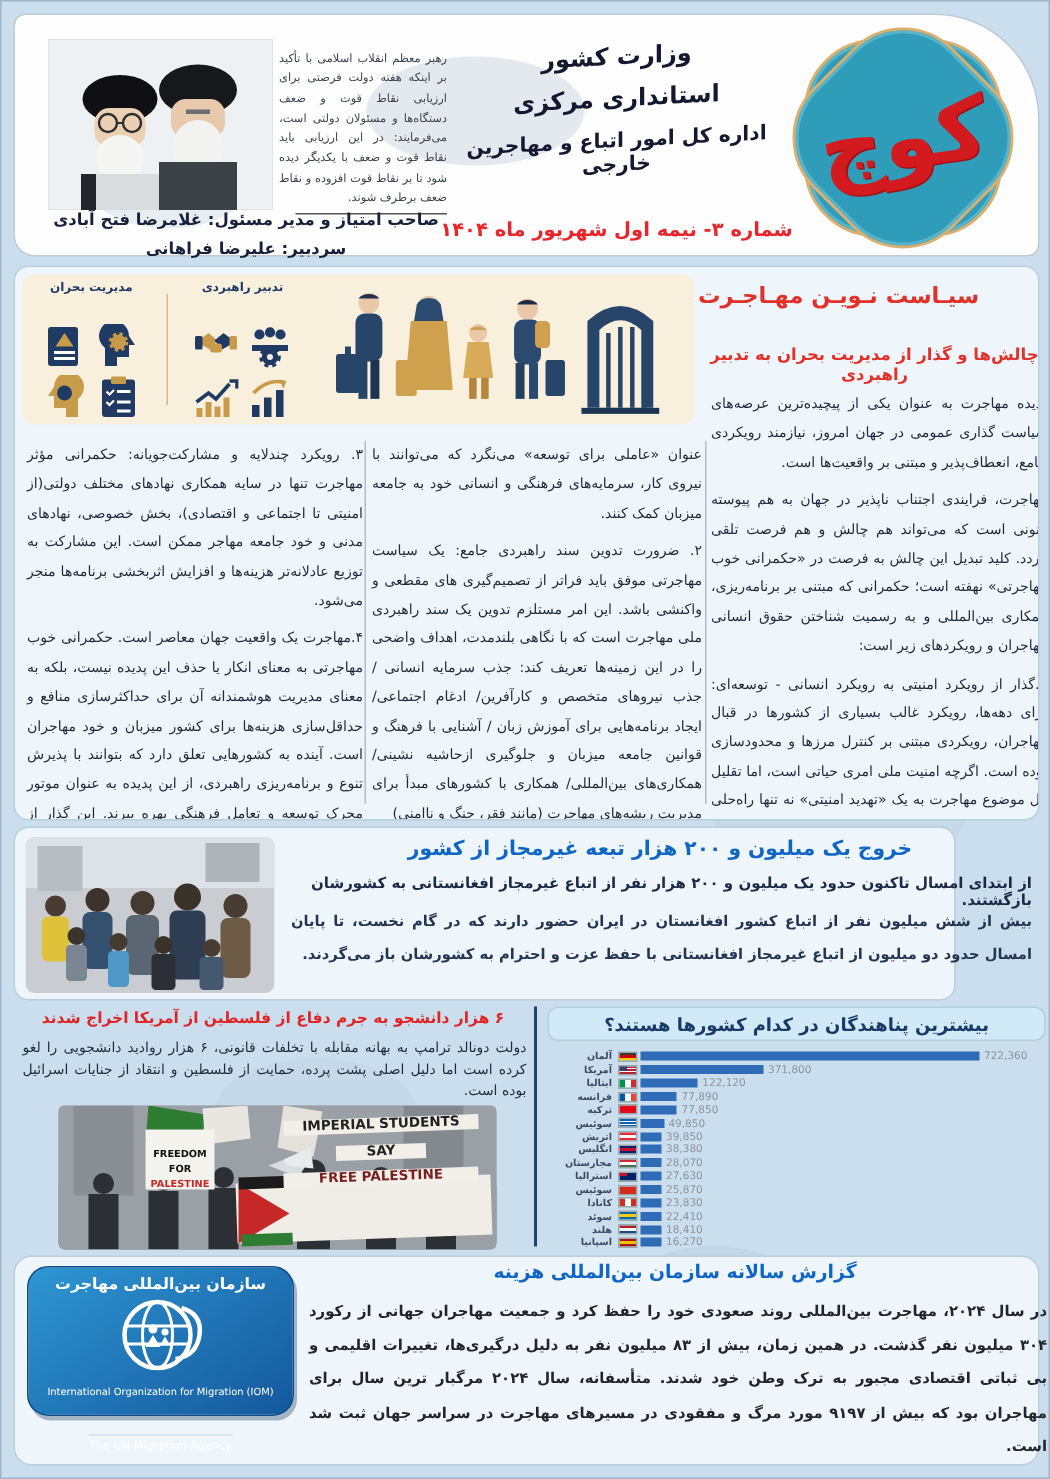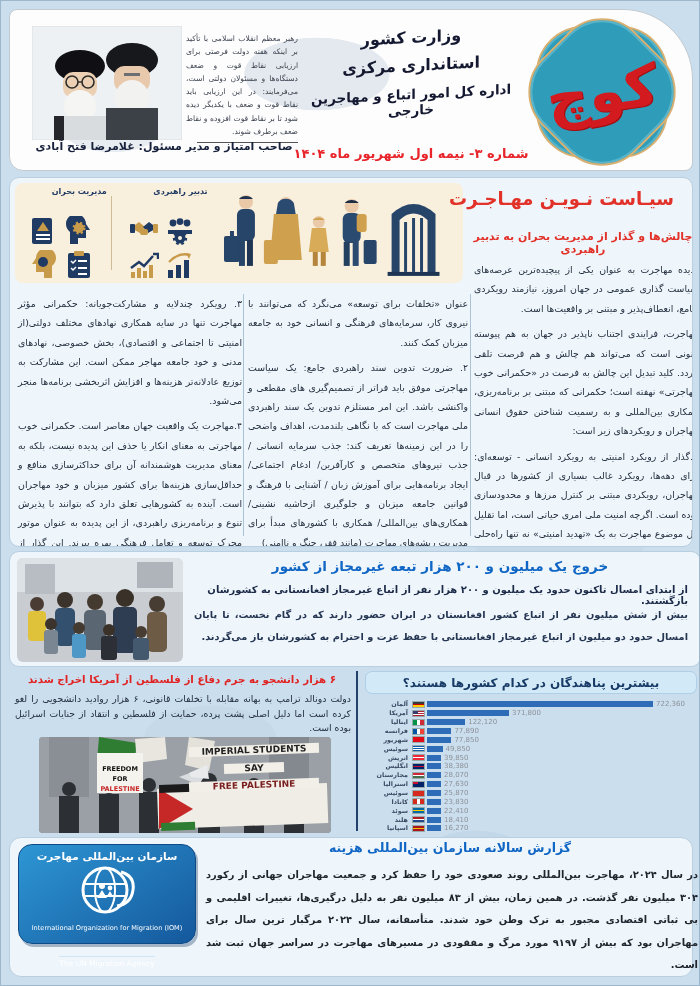--- a/index.html
+++ b/index.html
@@ -42,40 +42,40 @@
   .petal.r45 { transform:rotate(45deg); }
   .logo-word { position:absolute; inset:0; display:flex; align-items:center; justify-content:center;
                color:#d31a1f; font-size:58px; font-weight:bold; transform:rotate(-8deg);
                text-shadow:1px 1px 0 #a30f13; }
 
   
   .art { left:8px; top:176px; width:684px; height:370px; }
   .illus { position:absolute; left:5px; top:5px; width:448px; height:100px; background:#f9efdd;
            border-radius:8px; display:flex; align-items:center; }
   .igroup { width:92px; text-align:center; }
-  .iglabel { font-size:8px; font-weight:bold; color:#1f3a63; direction:rtl; margin-bottom:20px;text-align:right; }
+  .iglabel { font-size:8px; font-weight:bold; color:#1f3a63; direction:rtl; margin-bottom:20px; }
   .igrid { display:grid; grid-template-columns:30px 30px; gap:4px 6px; justify-content:center; }
   .isep { width:1px; height:74px; background:#c9b globe9a; background:#cdbb9a; margin:0 4px; }
   .family { margin-left:16px; }
-  .art-title { position:absolute; left:434px; top:10px; width:230px; direction:rtl;
-               color:#e23128; font-weight:bold; font-size:18px; letter-spacing:.5px; }
+  .art-title { position:absolute; left:434px; top:10px; width:230px; text-align:center; direction:rtl;
+               color:#e23128; font-weight:bold; font-size:15px; letter-spacing:.5px; }
   .art-sub { position:absolute; left:452px; top:52px; width:242px; text-align:center; direction:rtl;
              color:#e23128; font-weight:bold; font-size:11px; }
   .col { position:absolute; direction:rtl; text-align:justify; font-size:9.4px;
          line-height:19.4px; color:#1e2a3a; }
   .col p { margin-bottom:6px; }
   .col-r { left:464px; top:82px;  width:224px; height:282px; }
   .col-m { left:238px; top:116px; width:220px; height:248px; }
   .col-l { left:8px;   top:116px; width:224px; height:248px; }
   .vsep { position:absolute; width:1px; background:#a9c2d6; top:116px; height:242px; }
   .vs1 { left:233px; } .vs2 { left:460px; }
   .art { overflow:hidden; }
 
   
-  .sec2 { left:8px; top:550px; width:692px; height:116px; }
+  .sec2 { left:8px; top:550px; width:628px; height:116px; }
   .photo2 { position:absolute; left:7px; top:6px; width:166px; height:104px; border-radius:6px; overflow:hidden; }
   .sec2-title { position:absolute; left:180px; top:6px; width:500px; text-align:center; direction:rtl;
                 color:#1066c5; font-weight:bold; font-size:13.5px; }
   .sec2-lead { position:absolute; left:184px; top:32px; width:494px; direction:rtl; text-align:right;
                color:#1b2a47; font-weight:bold; font-size:10px; }
   .sec2-body { position:absolute; left:184px; top:52px; width:494px; direction:rtl; text-align:justify;
                color:#253653; font-weight:600; font-size:9.8px; line-height:22px; }
 
   
   .sec3 { position:absolute; left:8px; top:670px; width:684px; height:164px; }
@@ -138,20 +138,21 @@
       <circle cx="40" cy="56" r="6" fill="none" stroke="#2c2c2c" stroke-width="1.6"></circle>
       <circle cx="56" cy="56" r="6" fill="none" stroke="#2c2c2c" stroke-width="1.6"></circle>
       <line x1="46" y1="56" x2="50" y2="56" stroke="#2c2c2c" stroke-width="1.4"></line>
       <ellipse cx="48" cy="80" rx="16" ry="16" fill="#f5f5f3"></ellipse>
       <rect x="22" y="90" width="52" height="24" fill="#d9dcde"></rect>
       <rect x="22" y="90" width="10" height="24" fill="#24262b"></rect>
     </svg>
     <div class="quote">رهبر معظم انقلاب اسلامی با تأکید بر اینکه هفته دولت فرصتی برای ارزیابی نقاط قوت و ضعف دستگاه‌ها و مسئولان دولتی است، می‌فرمایند: در این ارزیابی باید نقاط قوت و ضعف با یکدیگر دیده شود تا بر نقاط قوت افزوده و نقاط ضعف برطرف شوند.</div>
     <div class="pub">
       <div>صاحب امتیاز و مدیر مسئول: غلامرضا فتح آبادی</div>
+      <div>سردبیر: علیرضا فراهانی</div>
     </div>
     <div class="ministry">
       <div class="m0">وزارت کشور</div>
       <div class="m1">استانداری مرکزی</div>
       <div class="m2">اداره کل امور اتباع و مهاجرین خارجی</div>
     </div>
     <div class="issue">شماره ۳- نیمه اول شهریور ماه ۱۴۰۴</div>
     <div class="logo">
       <div class="petal"></div>
       <div class="petal r45"></div>
@@ -266,21 +267,21 @@
       </svg>
     </div>
     <div class="art-title">سیـاست نـویـن مهـاجـرت</div>
     <div class="art-sub">چالش‌ها و گذار از مدیریت بحران به تدبیر راهبردی</div>
     <div class="col col-r">
         <p>پدیده مهاجرت به عنوان یکی از پیچیده‌ترین عرصه‌های سیاست گذاری عمومی در جهان امروز، نیازمند رویکردی جامع، انعطاف‌پذیر و مبتنی بر واقعیت‌ها است.</p>
         <p>مهاجرت، فرایندی اجتناب ناپذیر در جهان به هم پیوسته کنونی است که می‌تواند هم چالش و هم فرصت تلقی گردد. کلید تبدیل این چالش به فرصت در «حکمرانی خوب مهاجرتی» نهفته است؛ حکمرانی که مبتنی بر برنامه‌ریزی، همکاری بین‌المللی و به رسمیت شناختن حقوق انسانی مهاجران و رویکردهای زیر است:</p>
         <p>۱.گذار از رویکرد امنیتی به رویکرد انسانی - توسعه‌ای: برای دهه‌ها، رویکرد غالب بسیاری از کشورها در قبال مهاجران، رویکردی مبتنی بر کنترل مرزها و محدودسازی بوده است. اگرچه امنیت ملی امری حیاتی است، اما تقلیل کل موضوع مهاجرت به یک «تهدید امنیتی» نه تنها راه‌حلی پایدار ارائه نمی‌دهد، بلکه باعث ایجاد بحران‌های انسانی می‌شود. حکمرانی نوین مهاجرتی، مهاجران را نه به عنوان بار جمعیتی، بلکه به</p>
       </div>
     <div class="col col-m">
-        <p>عنوان «تخلفات برای توسعه» می‌نگرد که می‌توانند با نیروی کار، سرمایه‌های فرهنگی و انسانی خود به جامعه میزبان کمک کنند.</p>
+        <p>عنوان «عاملی برای توسعه» می‌نگرد که می‌توانند با نیروی کار، سرمایه‌های فرهنگی و انسانی خود به جامعه میزبان کمک کنند.</p>
         <p>۲. ضرورت تدوین سند راهبردی جامع: یک سیاست مهاجرتی موفق باید فراتر از تصمیم‌گیری های مقطعی و واکنشی باشد. این امر مستلزم تدوین یک سند راهبردی ملی مهاجرت است که با نگاهی بلندمدت، اهداف واضحی را در این زمینه‌ها تعریف کند: جذب سرمایه انسانی / جذب نیروهای متخصص و کارآفرین/ ادغام اجتماعی/ ایجاد برنامه‌هایی برای آموزش زبان / آشنایی با فرهنگ و قوانین جامعه میزبان و جلوگیری ازحاشیه نشینی/ همکاری‌های بین‌المللی/ همکاری با کشورهای مبدأ برای مدیریت ریشه‌های مهاجرت (مانند فقر، جنگ و ناامنی)</p>
       </div>
     <div class="col col-l">
         <p>۳. رویکرد چندلایه و مشارکت‌جویانه: حکمرانی مؤثر مهاجرت تنها در سایه همکاری نهادهای مختلف دولتی(از امنیتی تا اجتماعی و اقتصادی)، بخش خصوصی، نهادهای مدنی و خود جامعه مهاجر ممکن است. این مشارکت به توزیع عادلانه‌تر هزینه‌ها و افزایش اثربخشی برنامه‌ها منجر می‌شود.</p>
         <p>۴.مهاجرت یک واقعیت جهان معاصر است. حکمرانی خوب مهاجرتی به معنای انکار یا حذف این پدیده نیست، بلکه به معنای مدیریت هوشمندانه آن برای حداکثرسازی منافع و حداقل‌سازی هزینه‌ها برای کشور میزبان و خود مهاجران است. آینده به کشورهایی تعلق دارد که بتوانند با پذیرش تنوع و برنامه‌ریزی راهبردی، از این پدیده به عنوان موتور محرک توسعه و تعامل فرهنگی بهره ببرند. این گذار از «مدیریت بحران» به «تدبیر راهبردی»، نیازمند عزم ملی و نگاهی فراجناحی است.</p>
       </div>
     <div class="vsep vs1"></div>
     <div class="vsep vs2"></div>
   </div>
 
@@ -386,21 +387,21 @@
             <span class="cbar" style="width: 38.2px; background: rgb(47, 108, 183);"></span>
             <span class="cval" style="color: rgb(141, 146, 153);">122,120</span>
           </div>
           <div class="crow">
             <span class="cname">فرانسه</span>
             <span class="cflag" style="background: linear-gradient(to right, rgb(0, 85, 164) 0%, rgb(0, 85, 164) 33.3%, rgb(255, 255, 255) 33.3%, rgb(255, 255, 255) 66.7%, rgb(239, 65, 53) 66.7%, rgb(239, 65, 53) 100%);"></span>
             <span class="cbar" style="width: 24.4px; background: rgb(47, 108, 183);"></span>
             <span class="cval" style="color: rgb(141, 146, 153);">77,890</span>
           </div>
           <div class="crow">
-            <span class="cname">شهریور</span>
+            <span class="cname">ترکیه</span>
             <span class="cflag" style="background: linear-gradient(rgb(227, 10, 23) 0%, rgb(227, 10, 23) 100%);"></span>
             <span class="cbar" style="width: 24.4px; background: rgb(47, 108, 183);"></span>
             <span class="cval" style="color: rgb(141, 146, 153);">77,850</span>
           </div>
           <div class="crow">
             <span class="cname">سوئیس</span>
             <span class="cflag" style="background: linear-gradient(rgb(13, 94, 175) 0%, rgb(13, 94, 175) 20%, rgb(255, 255, 255) 20%, rgb(255, 255, 255) 40%, rgb(13, 94, 175) 40%, rgb(13, 94, 175) 60%, rgb(255, 255, 255) 60%, rgb(255, 255, 255) 80%, rgb(13, 94, 175) 80%, rgb(13, 94, 175) 100%);"></span>
             <span class="cbar" style="width: 15.6px; background: rgb(47, 108, 183);"></span>
             <span class="cval" style="color: rgb(141, 146, 153);">49,850</span>
           </div>

